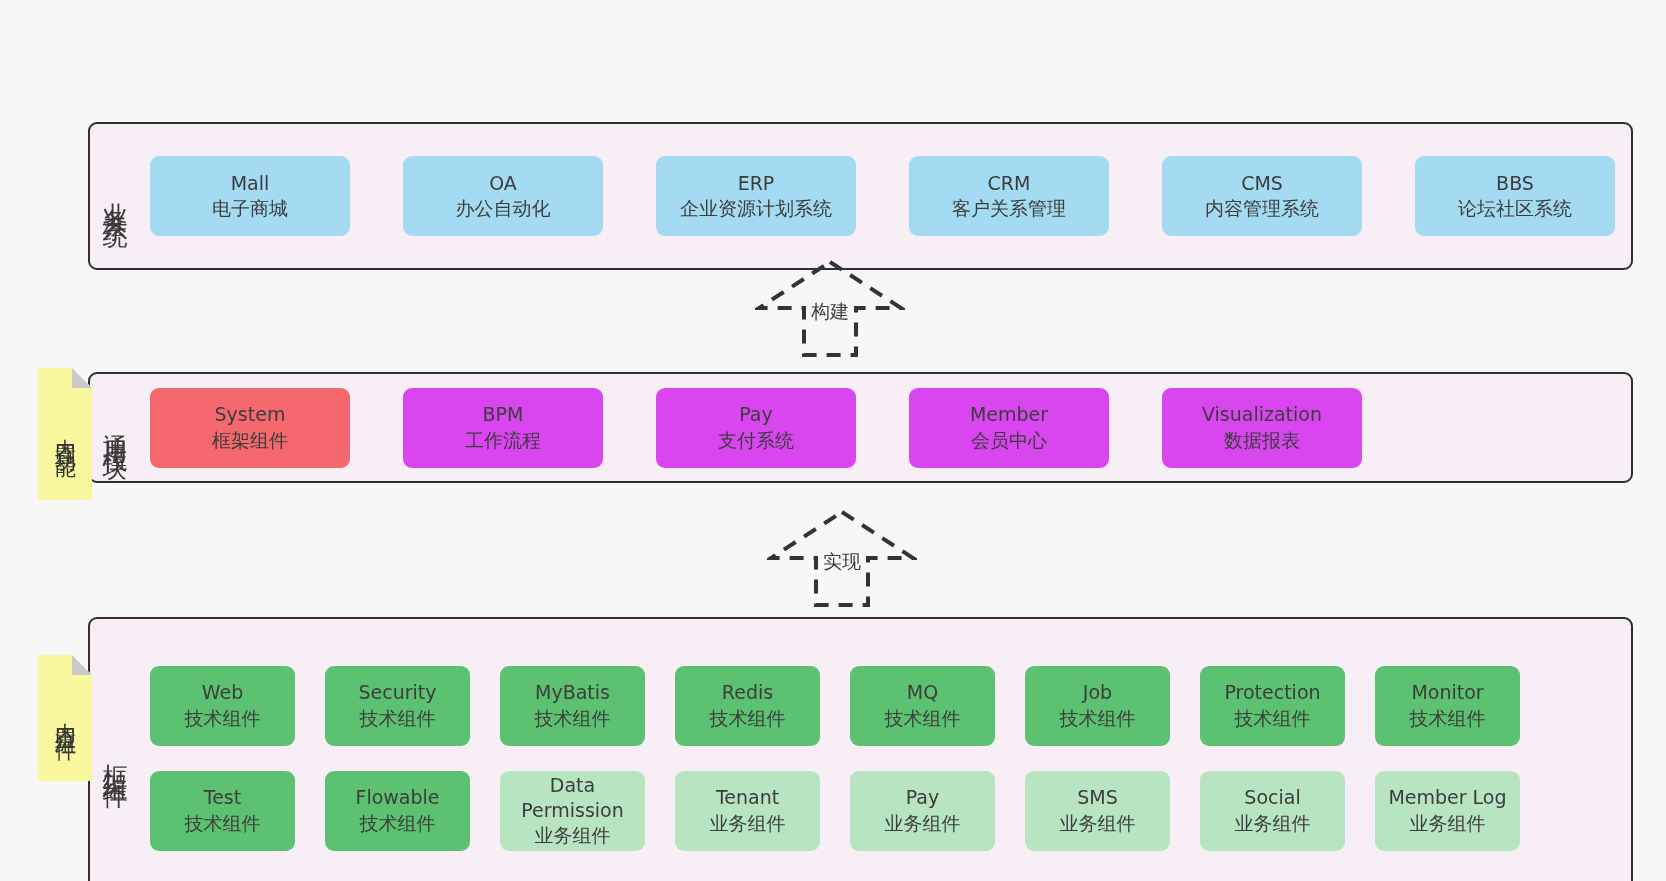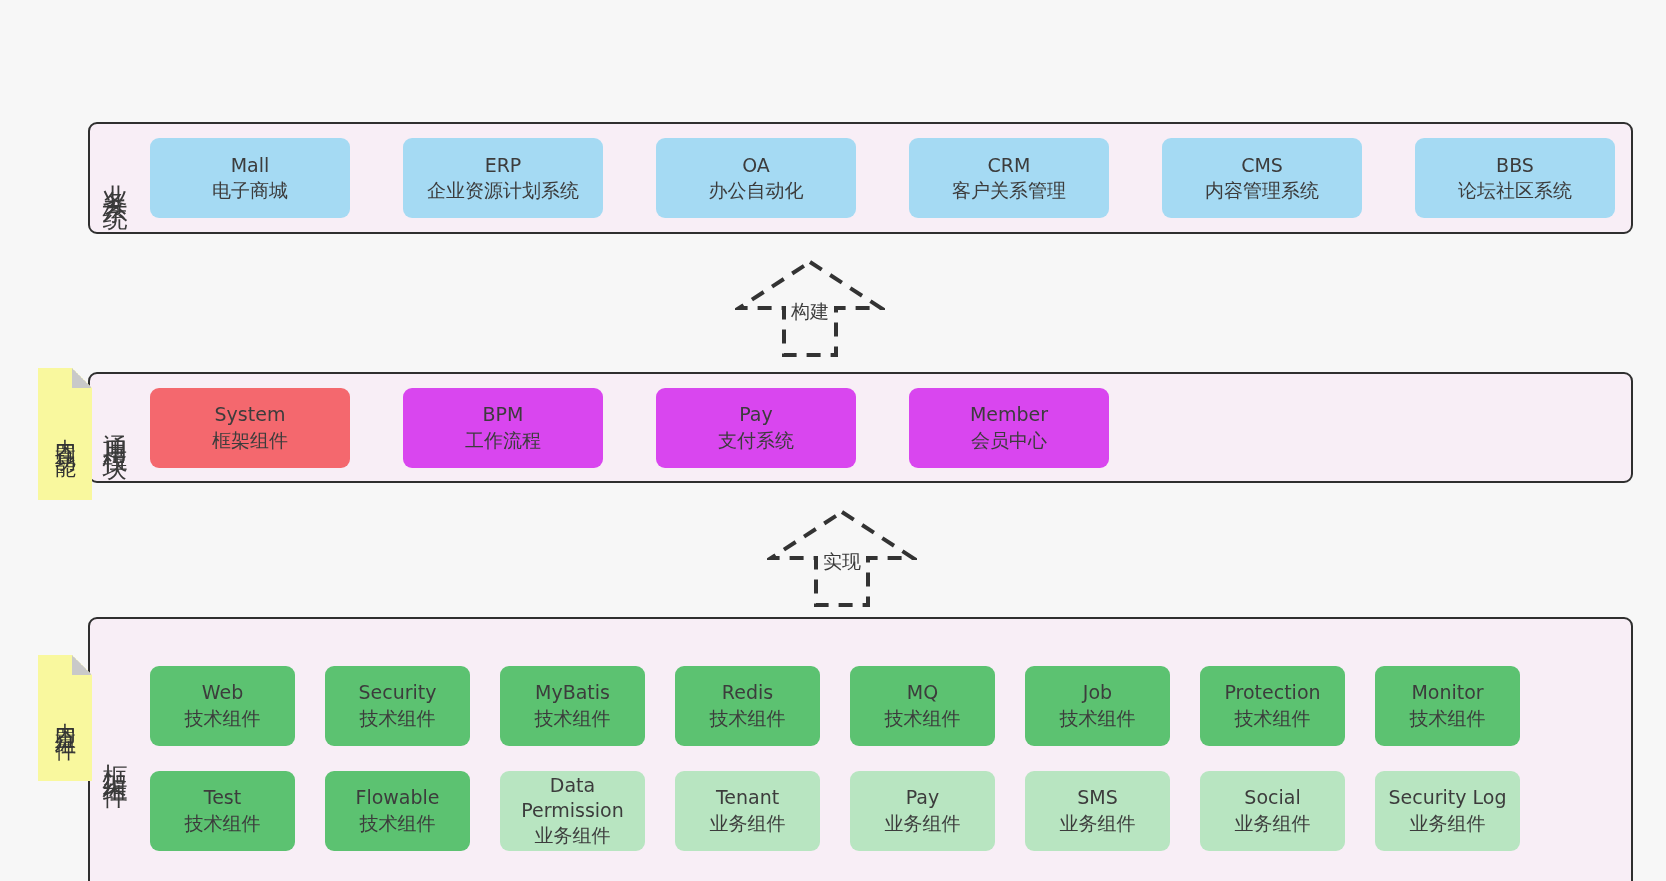--- a/index.html
+++ b/index.html
@@ -6,21 +6,21 @@
   .canvas{
     position:relative;width:1666px;height:881px;background:#f7f7f7;overflow:hidden;
     font-family:"DejaVu Sans","Liberation Sans",sans-serif;color:#3c3c3c;
   }
   
   .layer{
     position:absolute;left:88px;width:1545px;box-sizing:border-box;
     background:#f8eef6;border:2px solid #2f2f2f;border-radius:9px;
     display:flex;align-items:center;
   }
-  #layer-business{top:122px;height:112px;}
+  #layer-business{top:122px;height:148px;}
   #layer-modules{top:372px;height:111px;}
   #layer-components{top:617px;height:282px;}
   .side-label{
     flex:0 0 50px;width:50px;display:flex;align-items:center;justify-content:center;
     writing-mode:vertical-rl;text-orientation:upright;
     font-size:25px;letter-spacing:7px;color:#3a3a3a;line-height:1;height:100%;
   }
   .box-row{display:flex;gap:53px;align-items:center;margin-left:10px;}
   .rows-col{display:flex;flex-direction:column;gap:25px;margin-left:10px;}
   .rows-col .box-row{margin-left:0;gap:30px;}
@@ -31,21 +31,21 @@
     text-align:center;font-size:19px;line-height:1.32;
   }
   .box-sm{width:145px;}
   .v-blue{background:#a5daf3;}
   .v-red{background:#f4686e;}
   .v-pink{background:#d946ef;}
   .v-green{background:#5cc271;}
   .v-lightgreen{background:#b8e5c1;}
   
   .arrow{position:absolute;width:150px;height:100px;}
-  #arrow-build{left:735px;top:258px;}
+  #arrow-build{left:755px;top:258px;}
   #arrow-implement{left:767px;top:508px;}
   .arrow-label{
     position:absolute;left:50%;top:54px;transform:translate(-50%,-50%);
     background:#f7f7f7;padding:2px 4px;font-size:19px;color:#3c3c3c;white-space:nowrap;
   }
   
   .note{
     position:absolute;left:38px;width:54px;background:#f9f89e;z-index:3;
     clip-path:polygon(0 0,calc(100% - 20px) 0,100% 20px,100% 100%,0 100%);
     display:flex;align-items:center;justify-content:center;
@@ -67,26 +67,26 @@
 <div class="canvas">
 
   <div class="layer" id="layer-business">
     <div class="side-label">业务系统</div>
     <div class="box-row">
       <div class="box v-blue">
         <div>Mall</div>
         <div>电子商城</div>
       </div>
       <div class="box v-blue">
+        <div>OA</div>
+        <div>办公自动化</div>
+      </div>
+      <div class="box v-blue">
         <div>ERP</div>
         <div>企业资源计划系统</div>
-      </div>
-      <div class="box v-blue">
-        <div>OA</div>
-        <div>办公自动化</div>
       </div>
       <div class="box v-blue">
         <div>CRM</div>
         <div>客户关系管理</div>
       </div>
       <div class="box v-blue">
         <div>CMS</div>
         <div>内容管理系统</div>
       </div>
       <div class="box v-blue">
@@ -115,20 +115,24 @@
         <div>工作流程</div>
       </div>
       <div class="box v-pink">
         <div>Pay</div>
         <div>支付系统</div>
       </div>
       <div class="box v-pink">
         <div>Member</div>
         <div>会员中心</div>
       </div>
+      <div class="box v-pink">
+        <div>Visualization</div>
+        <div>数据报表</div>
+      </div>
     </div>
   </div>
 
   <div class="note" id="note-features">
     <div class="note-fold"></div>
     <div class="note-text">内置功能</div>
   </div>
 
   <div class="arrow" id="arrow-implement">
     <svg width="150" height="100" viewBox="0 0 150 100">
@@ -197,21 +201,21 @@
         </div>
         <div class="box box-sm v-lightgreen">
           <div>SMS</div>
           <div>业务组件</div>
         </div>
         <div class="box box-sm v-lightgreen">
           <div>Social</div>
           <div>业务组件</div>
         </div>
         <div class="box box-sm v-lightgreen">
-          <div>Security Log</div>
+          <div>Member Log</div>
           <div>业务组件</div>
         </div>
       </div>
     </div>
   </div>
 
   <div class="note" id="note-components">
     <div class="note-fold"></div>
     <div class="note-text">内置组件</div>
   </div>

